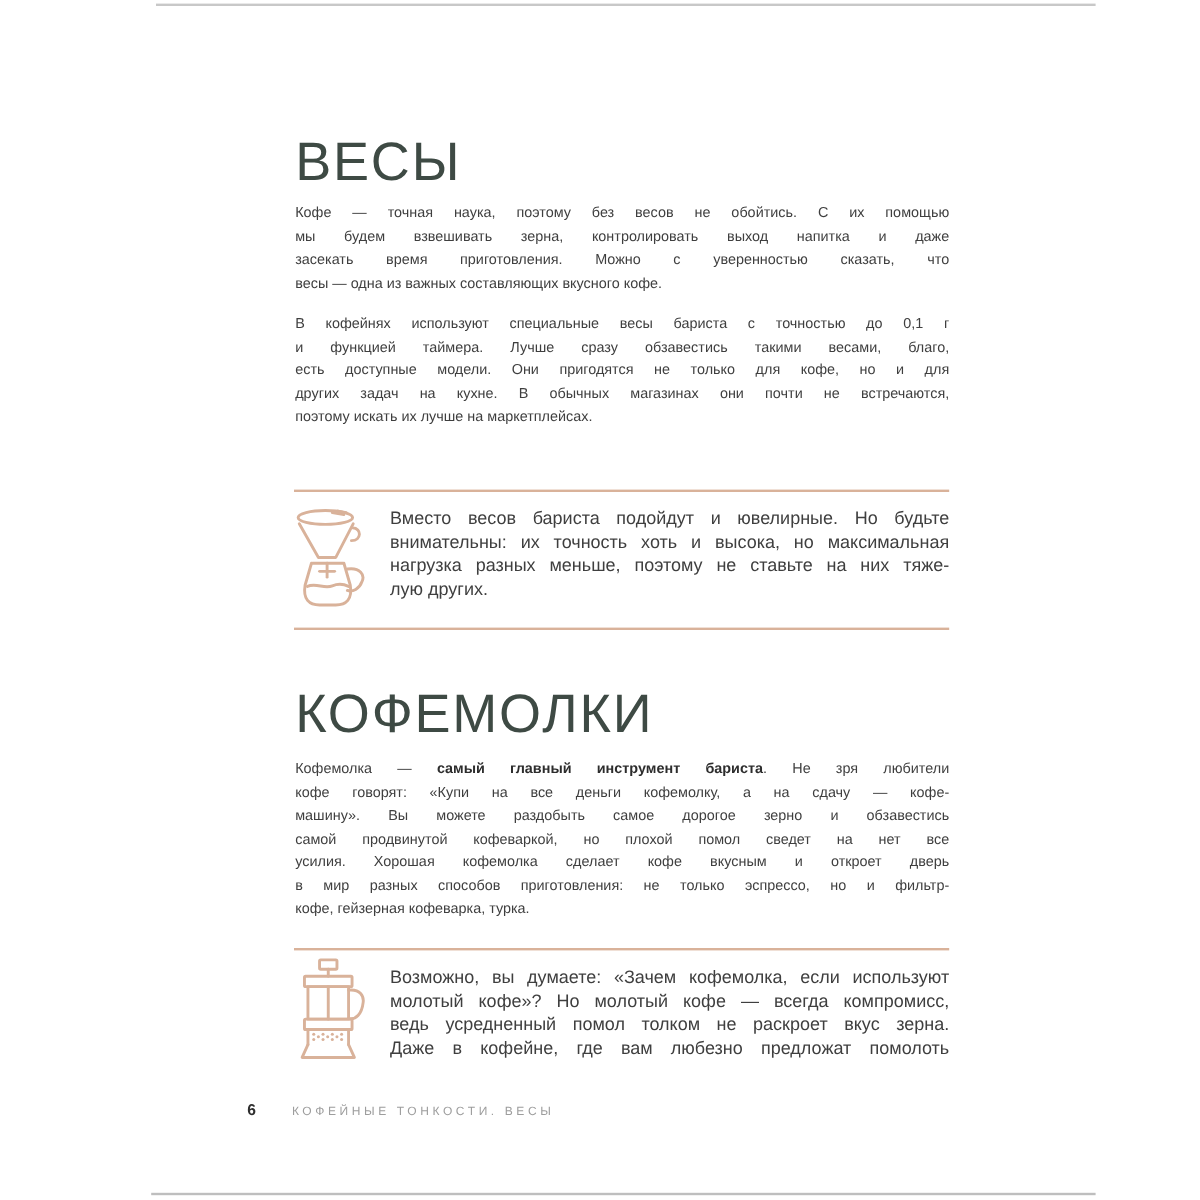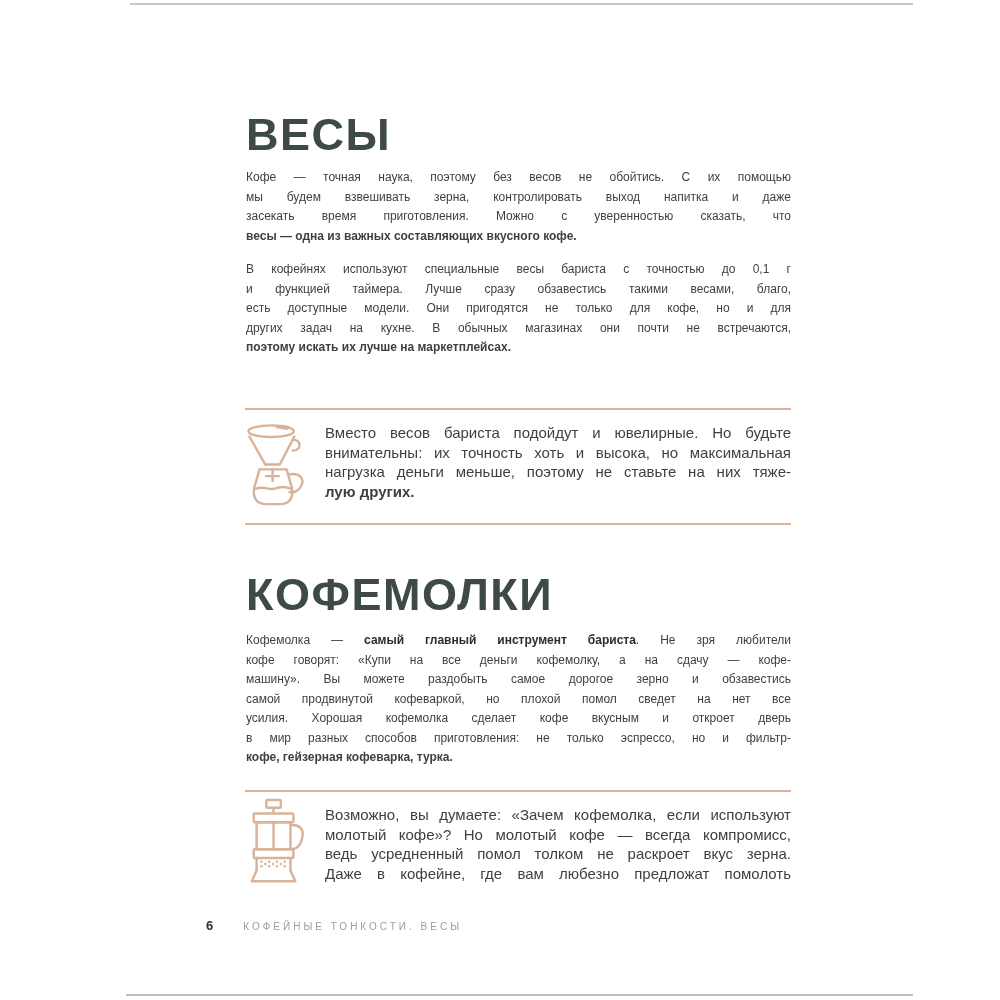--- a/index.html
+++ b/index.html
@@ -14,30 +14,30 @@
   .page{
     position:relative;width:1000px;height:1000px;background:#ffffff;overflow:hidden;
     font-family:"Liberation Sans", sans-serif;
   }
   .edge-line{position:absolute;height:2px;background:var(--edge);}
   .edge-line.top{left:130px;top:3px;width:783px;}
   .edge-line.bottom{left:126px;top:994px;width:787px;background:#bebebe;}
 
   .sec-title{
     position:absolute;left:246px;margin:0;
-    font-size:45px;font-weight:700;letter-spacing:1.5px;line-height:1;
+    font-size:45px;font-weight:400;letter-spacing:1.5px;line-height:1;
     color:var(--heading);
   }
 
   .para{
     position:absolute;left:246px;width:545px;
     font-size:12px;line-height:19.5px;color:var(--body);
   }
   .jline{text-align:justify;text-align-last:justify;}
-  .jline.last{text-align-last:left;font-weight:bold;}
+  .jline.last{text-align-last:left;}
   .jline b{font-weight:700;color:#2d2d2d;}
 
   .callout{
     position:absolute;left:245px;width:546px;
     border-top:2px solid var(--tan);
     border-bottom:2px solid var(--tan);
     padding:13px 0 15px 0;
     box-sizing:border-box;
   }
   .callout.no-bottom{border-bottom:none;}
@@ -91,21 +91,21 @@
           <path d="M15 48 L9.5 67 C7.5 79 13 84 22 84 L36 84 C45 84 50.5 79 48.5 67 L43 48"></path>
           <path d="M46 53 C57 51.5 61.5 58 58.5 64 C56.5 70 50.5 73 46 71.5"></path>
           <path d="M11.5 68 C19 64.5 26 70.5 33 67.5 C38 65.5 43 66 47 68"></path>
           <path d="M28.5 48 V60"></path>
           <path d="M22 55 H35"></path>
         </svg>
       </div>
       <div class="callout-text">
           <div class="jline">Вместо весов бариста подойдут и ювелирные. Но будьте</div>
           <div class="jline">внимательны: их точность хоть и высока, но максимальная</div>
-          <div class="jline">нагрузка деньги меньше, поэтому не ставьте на них тяже-</div>
+          <div class="jline">нагрузка разных меньше, поэтому не ставьте на них тяже-</div>
           <div class="jline last">лую других.</div>
         </div>
     </div>
   </div>
 
   <h1 class="sec-title" style="top:572px">КОФЕМОЛКИ</h1>
 
   <div class="para" style="top:631px">
     <div class="jline"><span>Кофемолка — </span><b>самый главный инструмент бариста</b><span>. Не зря любители</span></div>
     <div>

